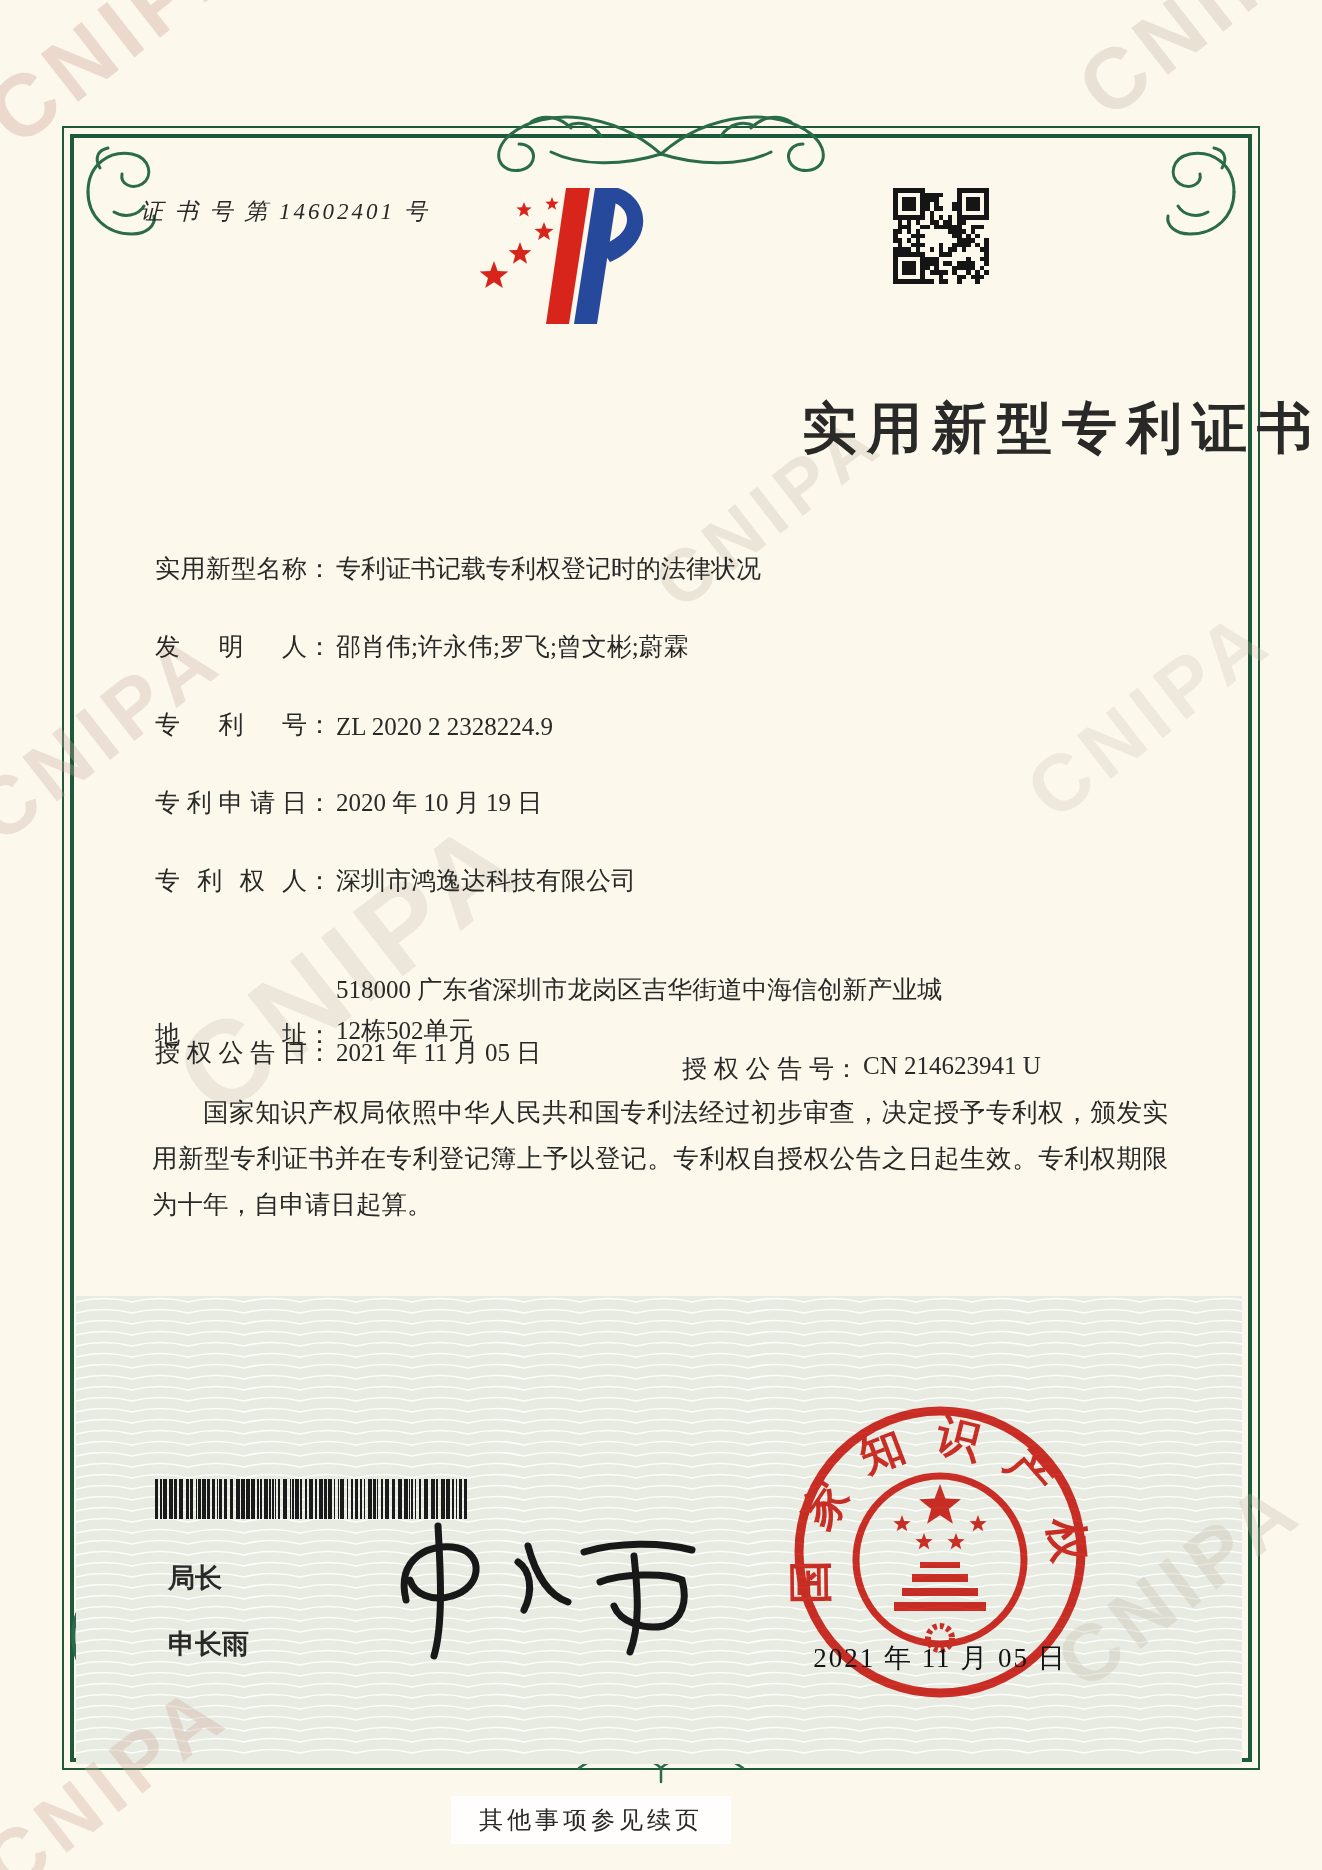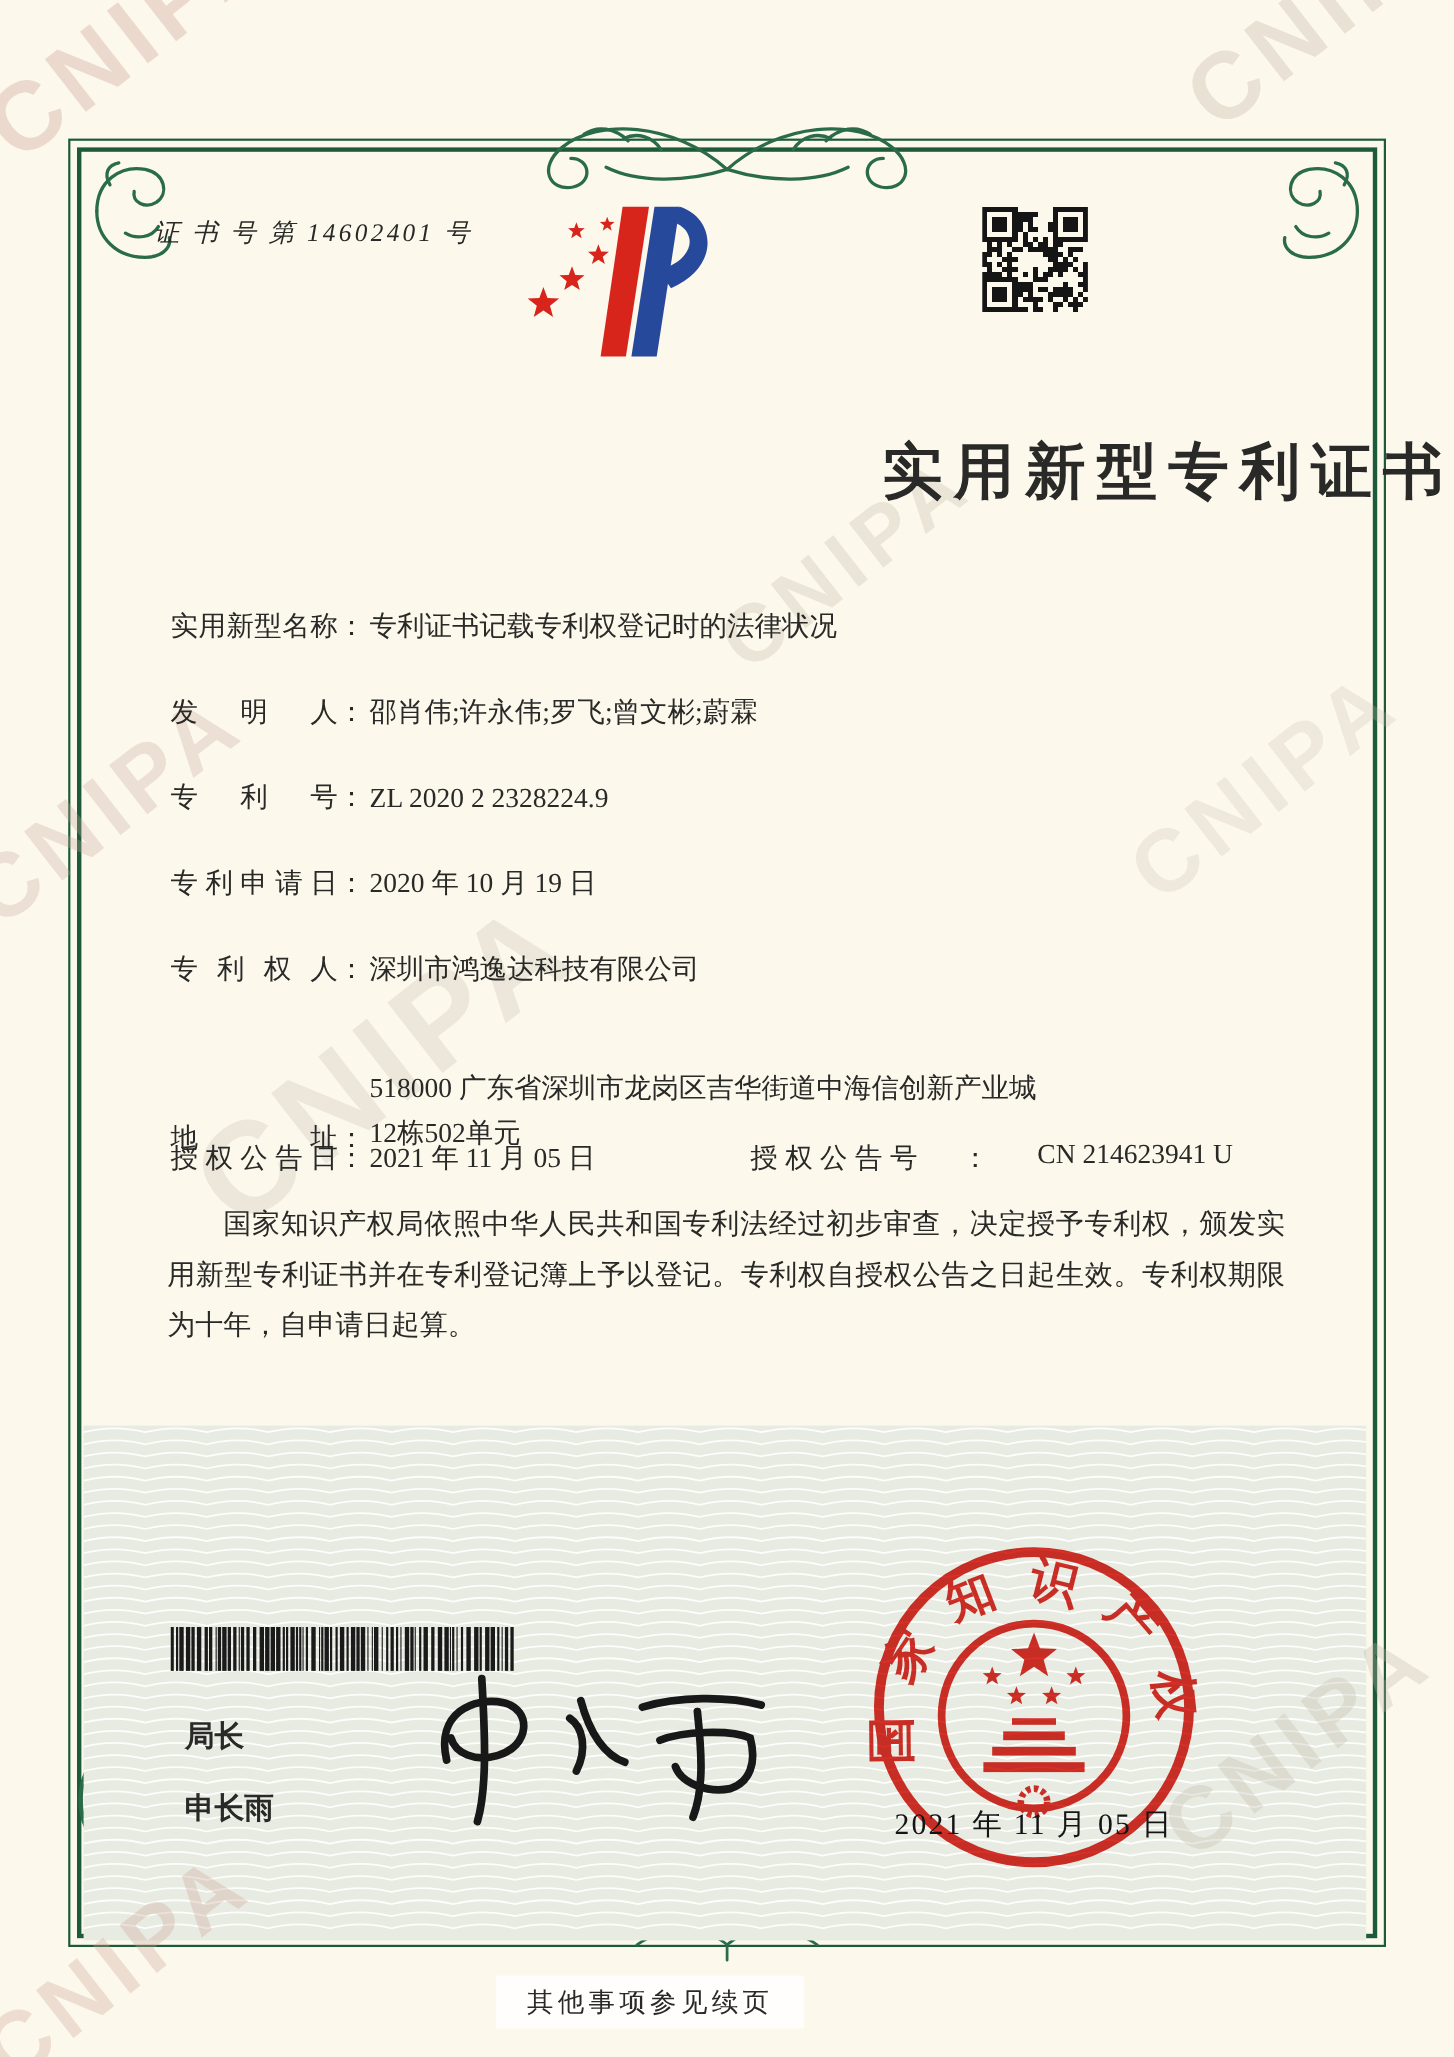--- a/index.html
+++ b/index.html
@@ -19,21 +19,21 @@
   .logo{position:absolute;left:468px;top:176px;z-index:4;}
   .qr{position:absolute;left:893px;top:188px;z-index:4;}
   .title{position:absolute;left:0;top:392px;width:1322px;text-align:right;
          font-size:55px;font-weight:bold;letter-spacing:10px;z-index:4;}
   
   .frow{position:absolute;left:155px;width:1020px;font-size:25px;z-index:4;display:flex;align-items:flex-end;}
   .flabel{display:inline-block;width:152px;text-align:justify;text-align-last:justify;flex:none;}
   .fcolon{flex:none;margin-right:4px;}
   .fvalue{display:inline-block;}
   .addr{max-width:630px;line-height:41px;margin-top:27px;}
-  .grant2{position:absolute;left:527px;top:0;display:flex;gap:40px;}
+  .grant2{position:absolute;left:527px;top:16px;display:flex;}
   
   .paras{position:absolute;left:152px;top:1090px;width:1016px;z-index:4;}
   .paras p{margin:0;text-indent:2em;text-align:justify;font-size:25.5px;line-height:46px;}
   
   .waveband{position:absolute;left:76px;top:1296px;width:1166px;height:468px;
             background:#e8ebe2;z-index:2;}
   .barcode{position:absolute;left:155px;top:1479px;z-index:4;}
   .sig-title{position:absolute;left:168px;top:1560px;font-size:27px;font-weight:bold;
              font-family:"Liberation Sans","DejaVu Sans",sans-serif;z-index:4;}
   .sig-name{position:absolute;left:168px;top:1626px;font-size:27px;font-weight:bold;

